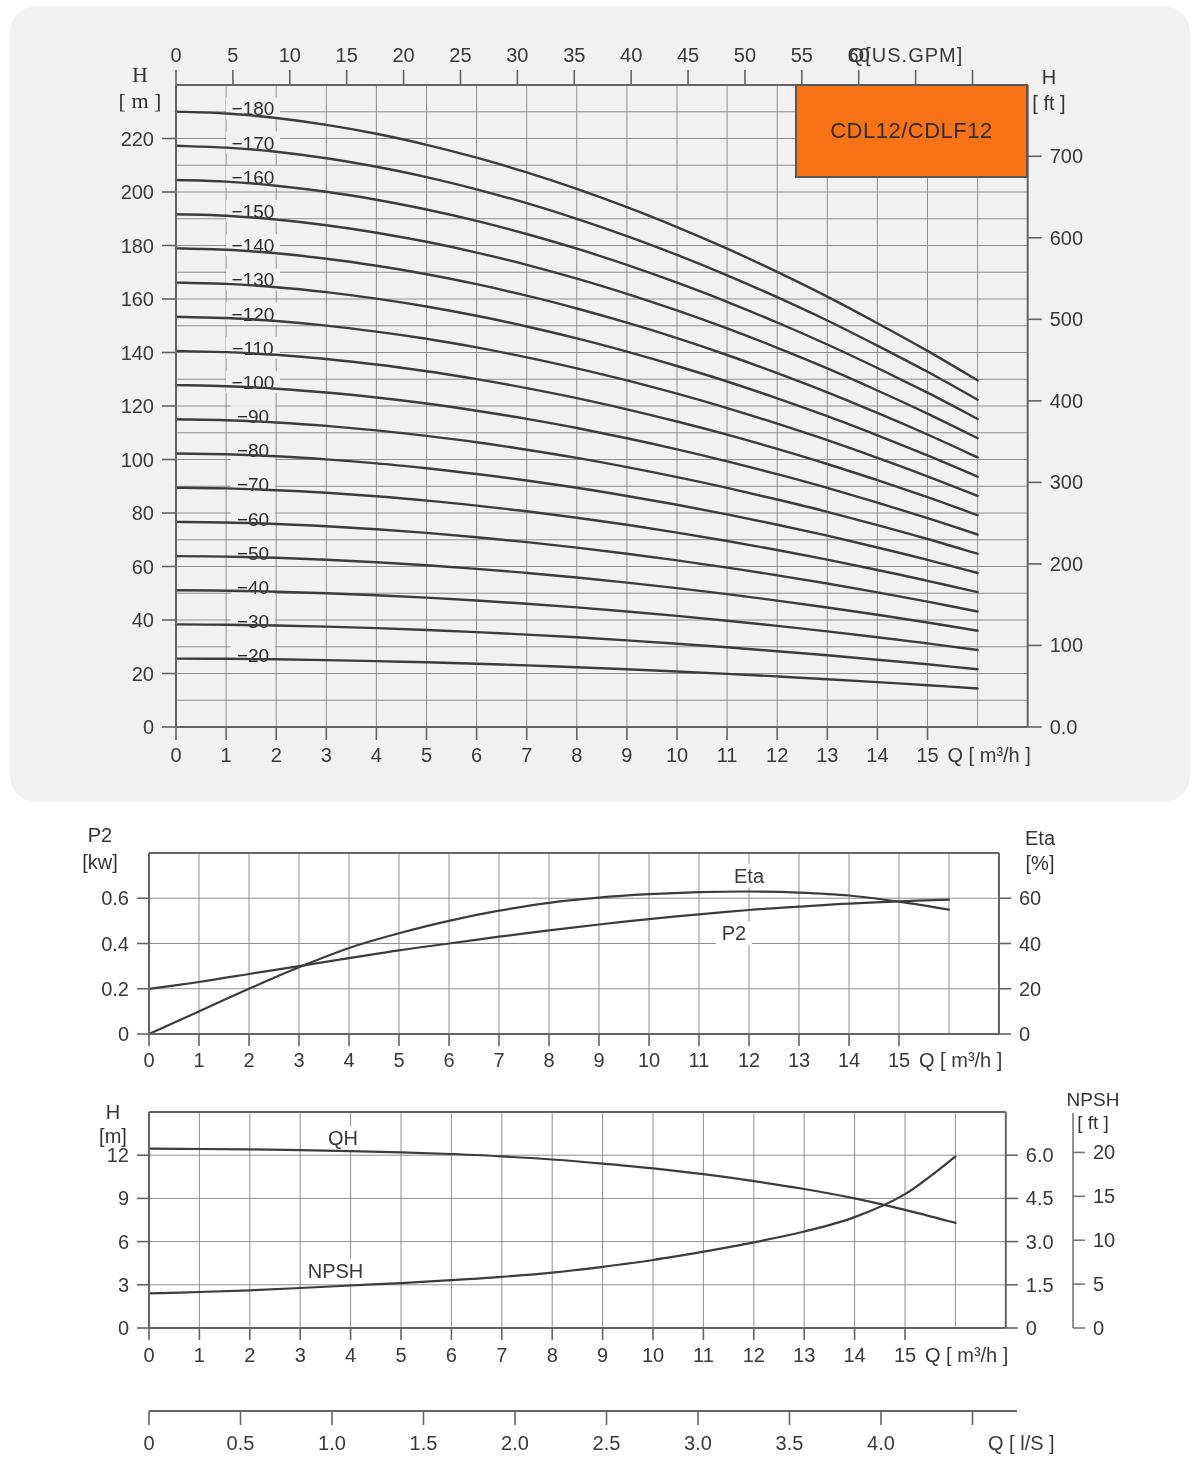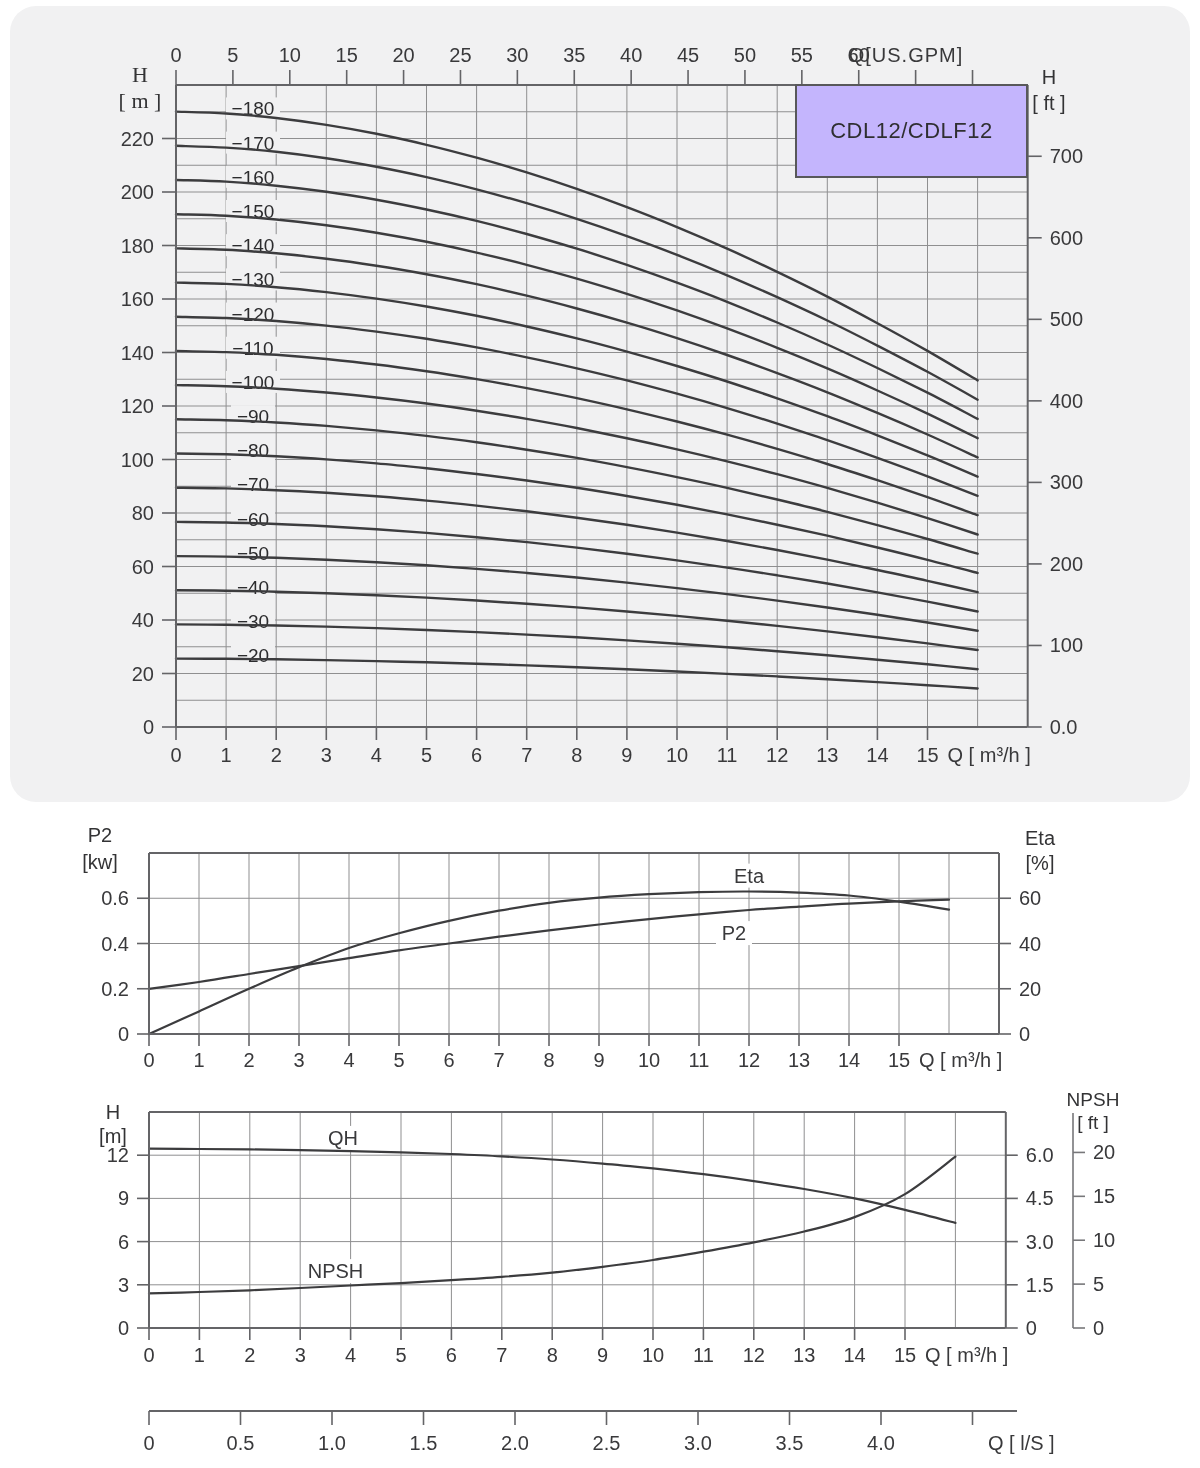--- a/index.html
+++ b/index.html
@@ -9,21 +9,21 @@
   #charts{position:absolute;left:0;top:0;width:1200px;height:1468px;z-index:1;}
   .hd{position:absolute;z-index:2;text-align:center;color:#333335;}
   .hd div{white-space:pre;}
   #hd-c1-left{left:103px;top:62px;width:74px;font-family:"Liberation Serif",serif;font-size:22px;line-height:26px;}
   #hd-c1-right{left:1020px;top:64px;width:58px;font-size:20px;line-height:26px;}
   #hd-c2-left{left:70px;top:822px;width:60px;font-size:20px;line-height:27px;}
   #hd-c2-right{left:1008px;top:826px;width:64px;font-size:20px;line-height:25px;}
   #hd-c3-left{left:84px;top:1100px;width:58px;font-size:20px;line-height:24px;}
   #hd-c3-right{left:1062px;top:1088px;width:62px;font-size:19px;line-height:23px;}
   #legend{position:absolute;left:795px;top:84px;width:233px;height:94px;z-index:2;
-          background:#c4b5fd;border:2px solid #58585a;box-sizing:border-box;
+          background:#f97316;border:2px solid #58585a;box-sizing:border-box;
           display:flex;align-items:center;justify-content:center;
           font-size:22px;color:#2f2f31;letter-spacing:.5px;}
   
   .grid{stroke:#8f8f90;stroke-width:1;}
   .border{stroke:#646467;stroke-width:2;}
   .tick{stroke:#646467;stroke-width:1.6;}
   .tick2{stroke:#77777a;stroke-width:1.6;}
   text{font-family:"Liberation Sans",sans-serif;fill:#39393b;font-size:20px;}
   .stlbl{font-size:19px;fill:#2c2c2e;}
   .gpmlbl{letter-spacing:1px;}

